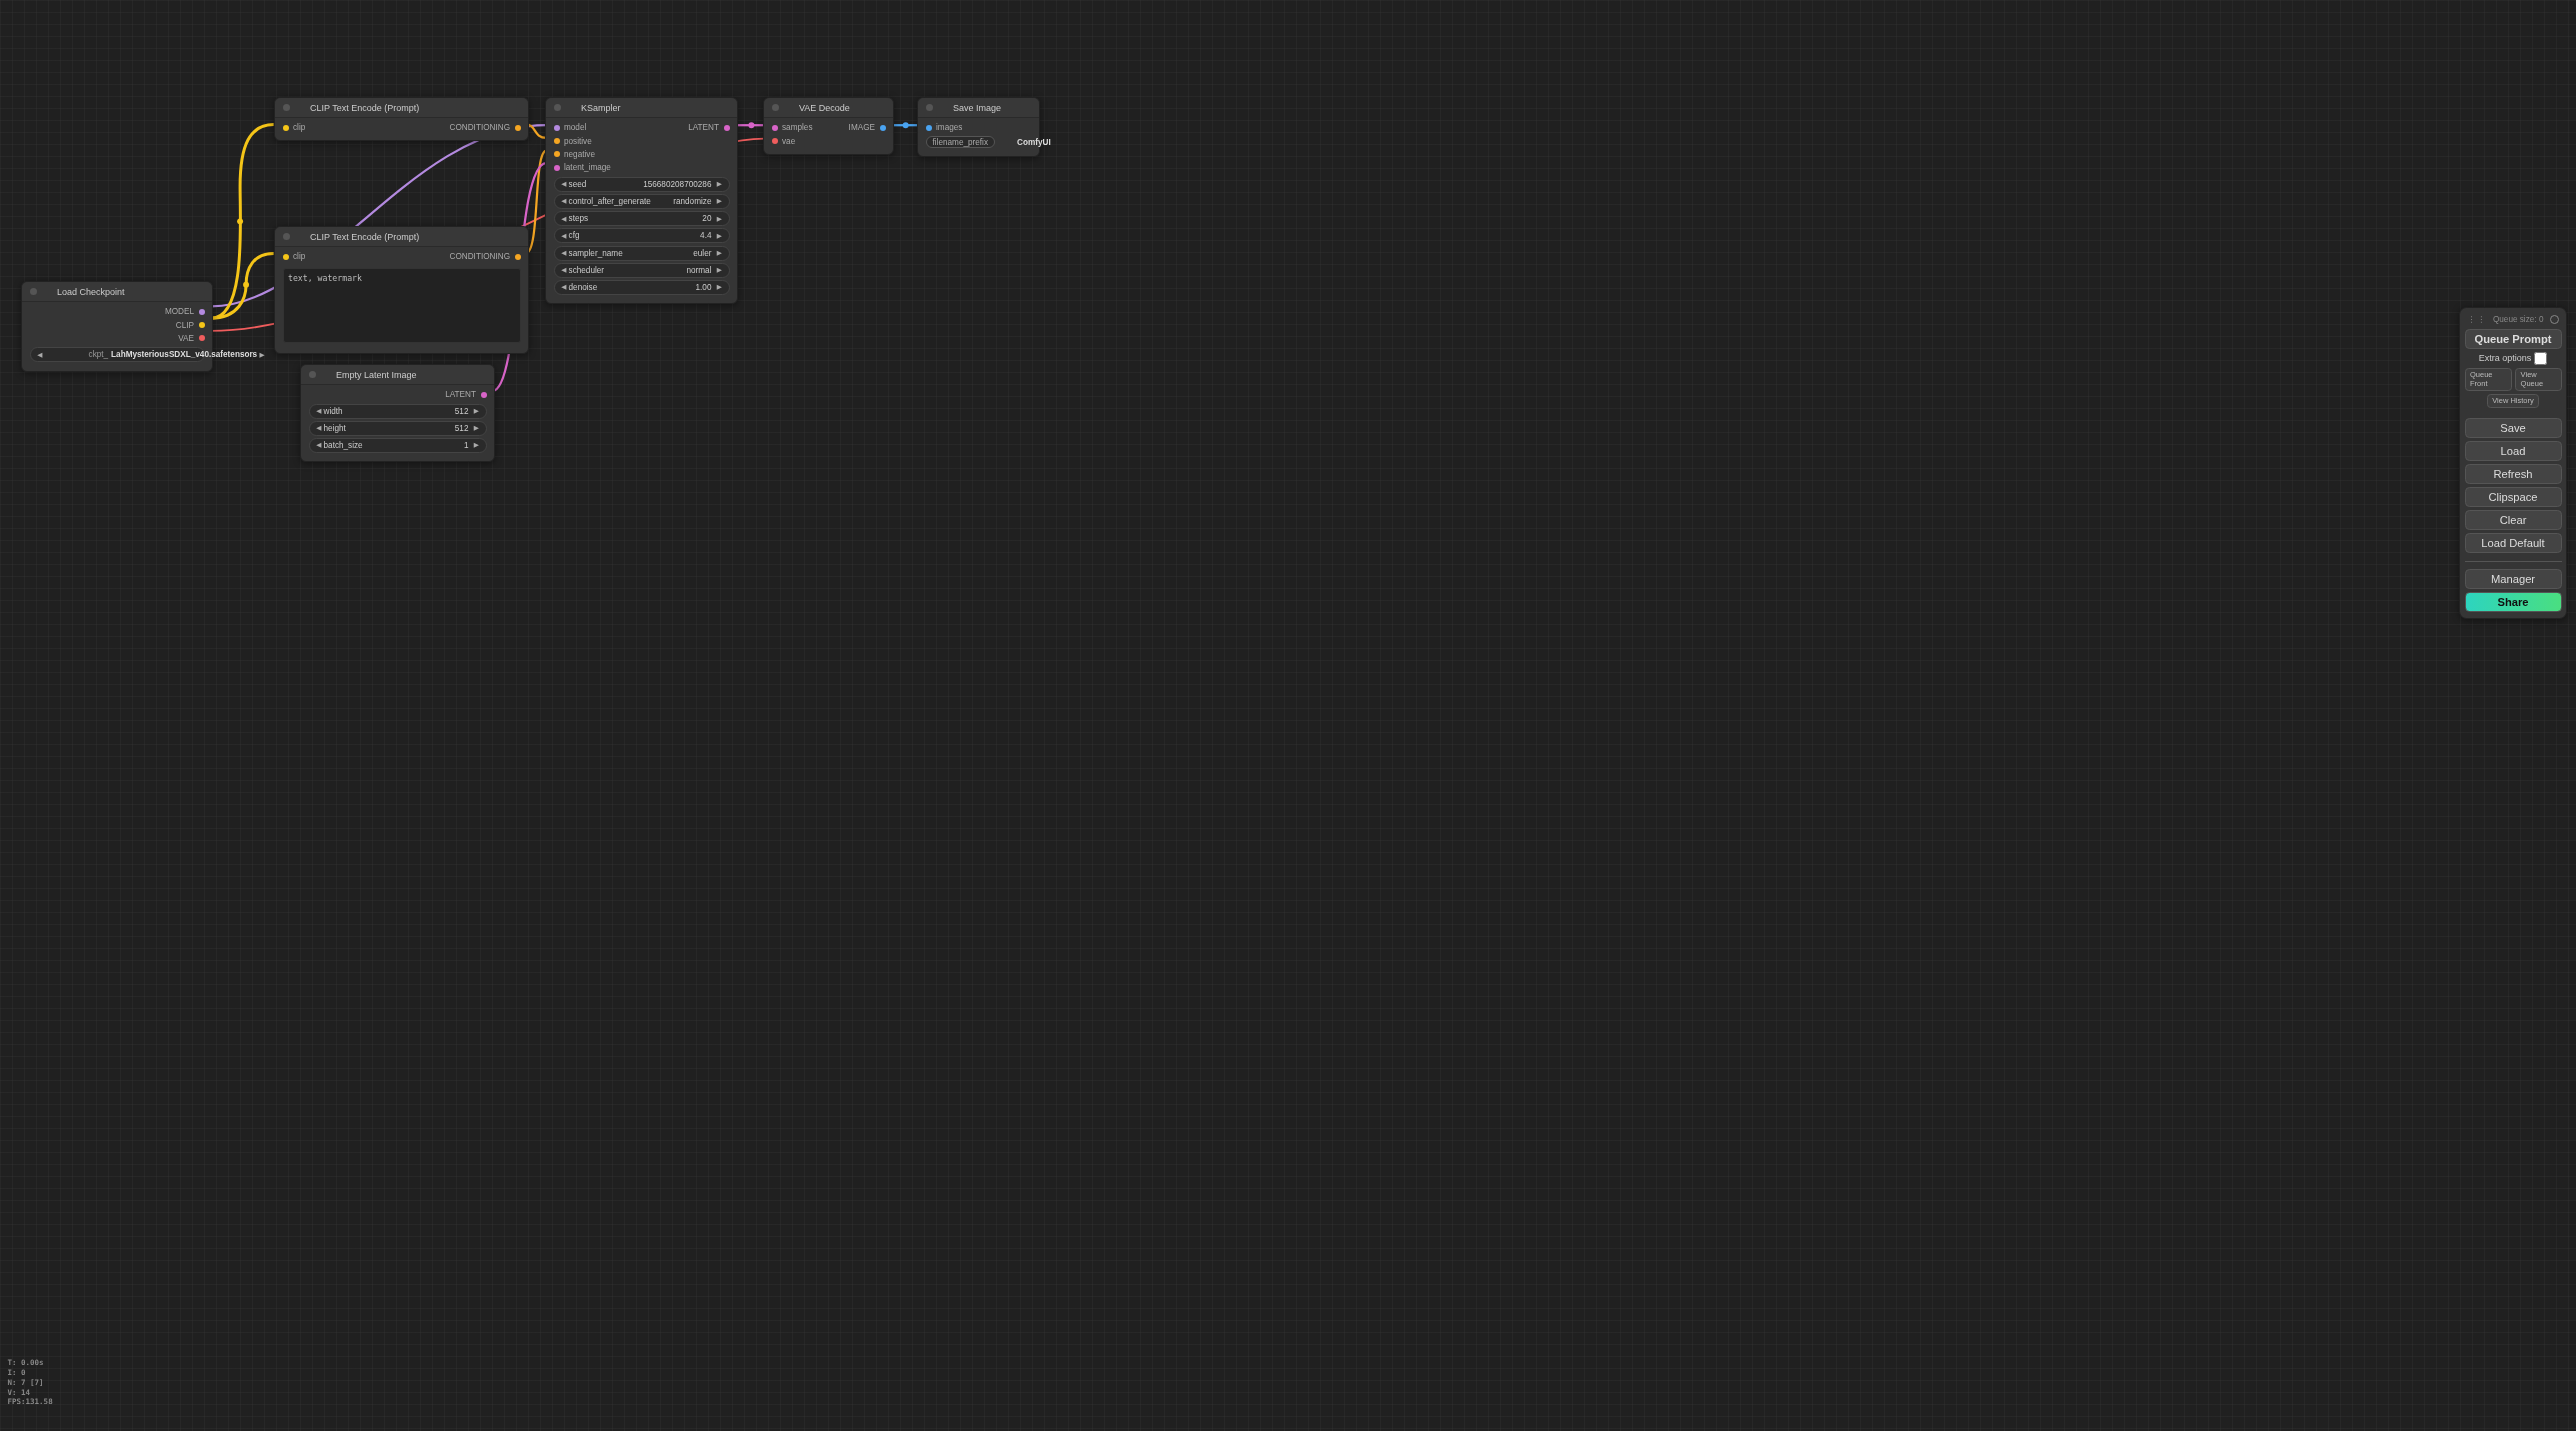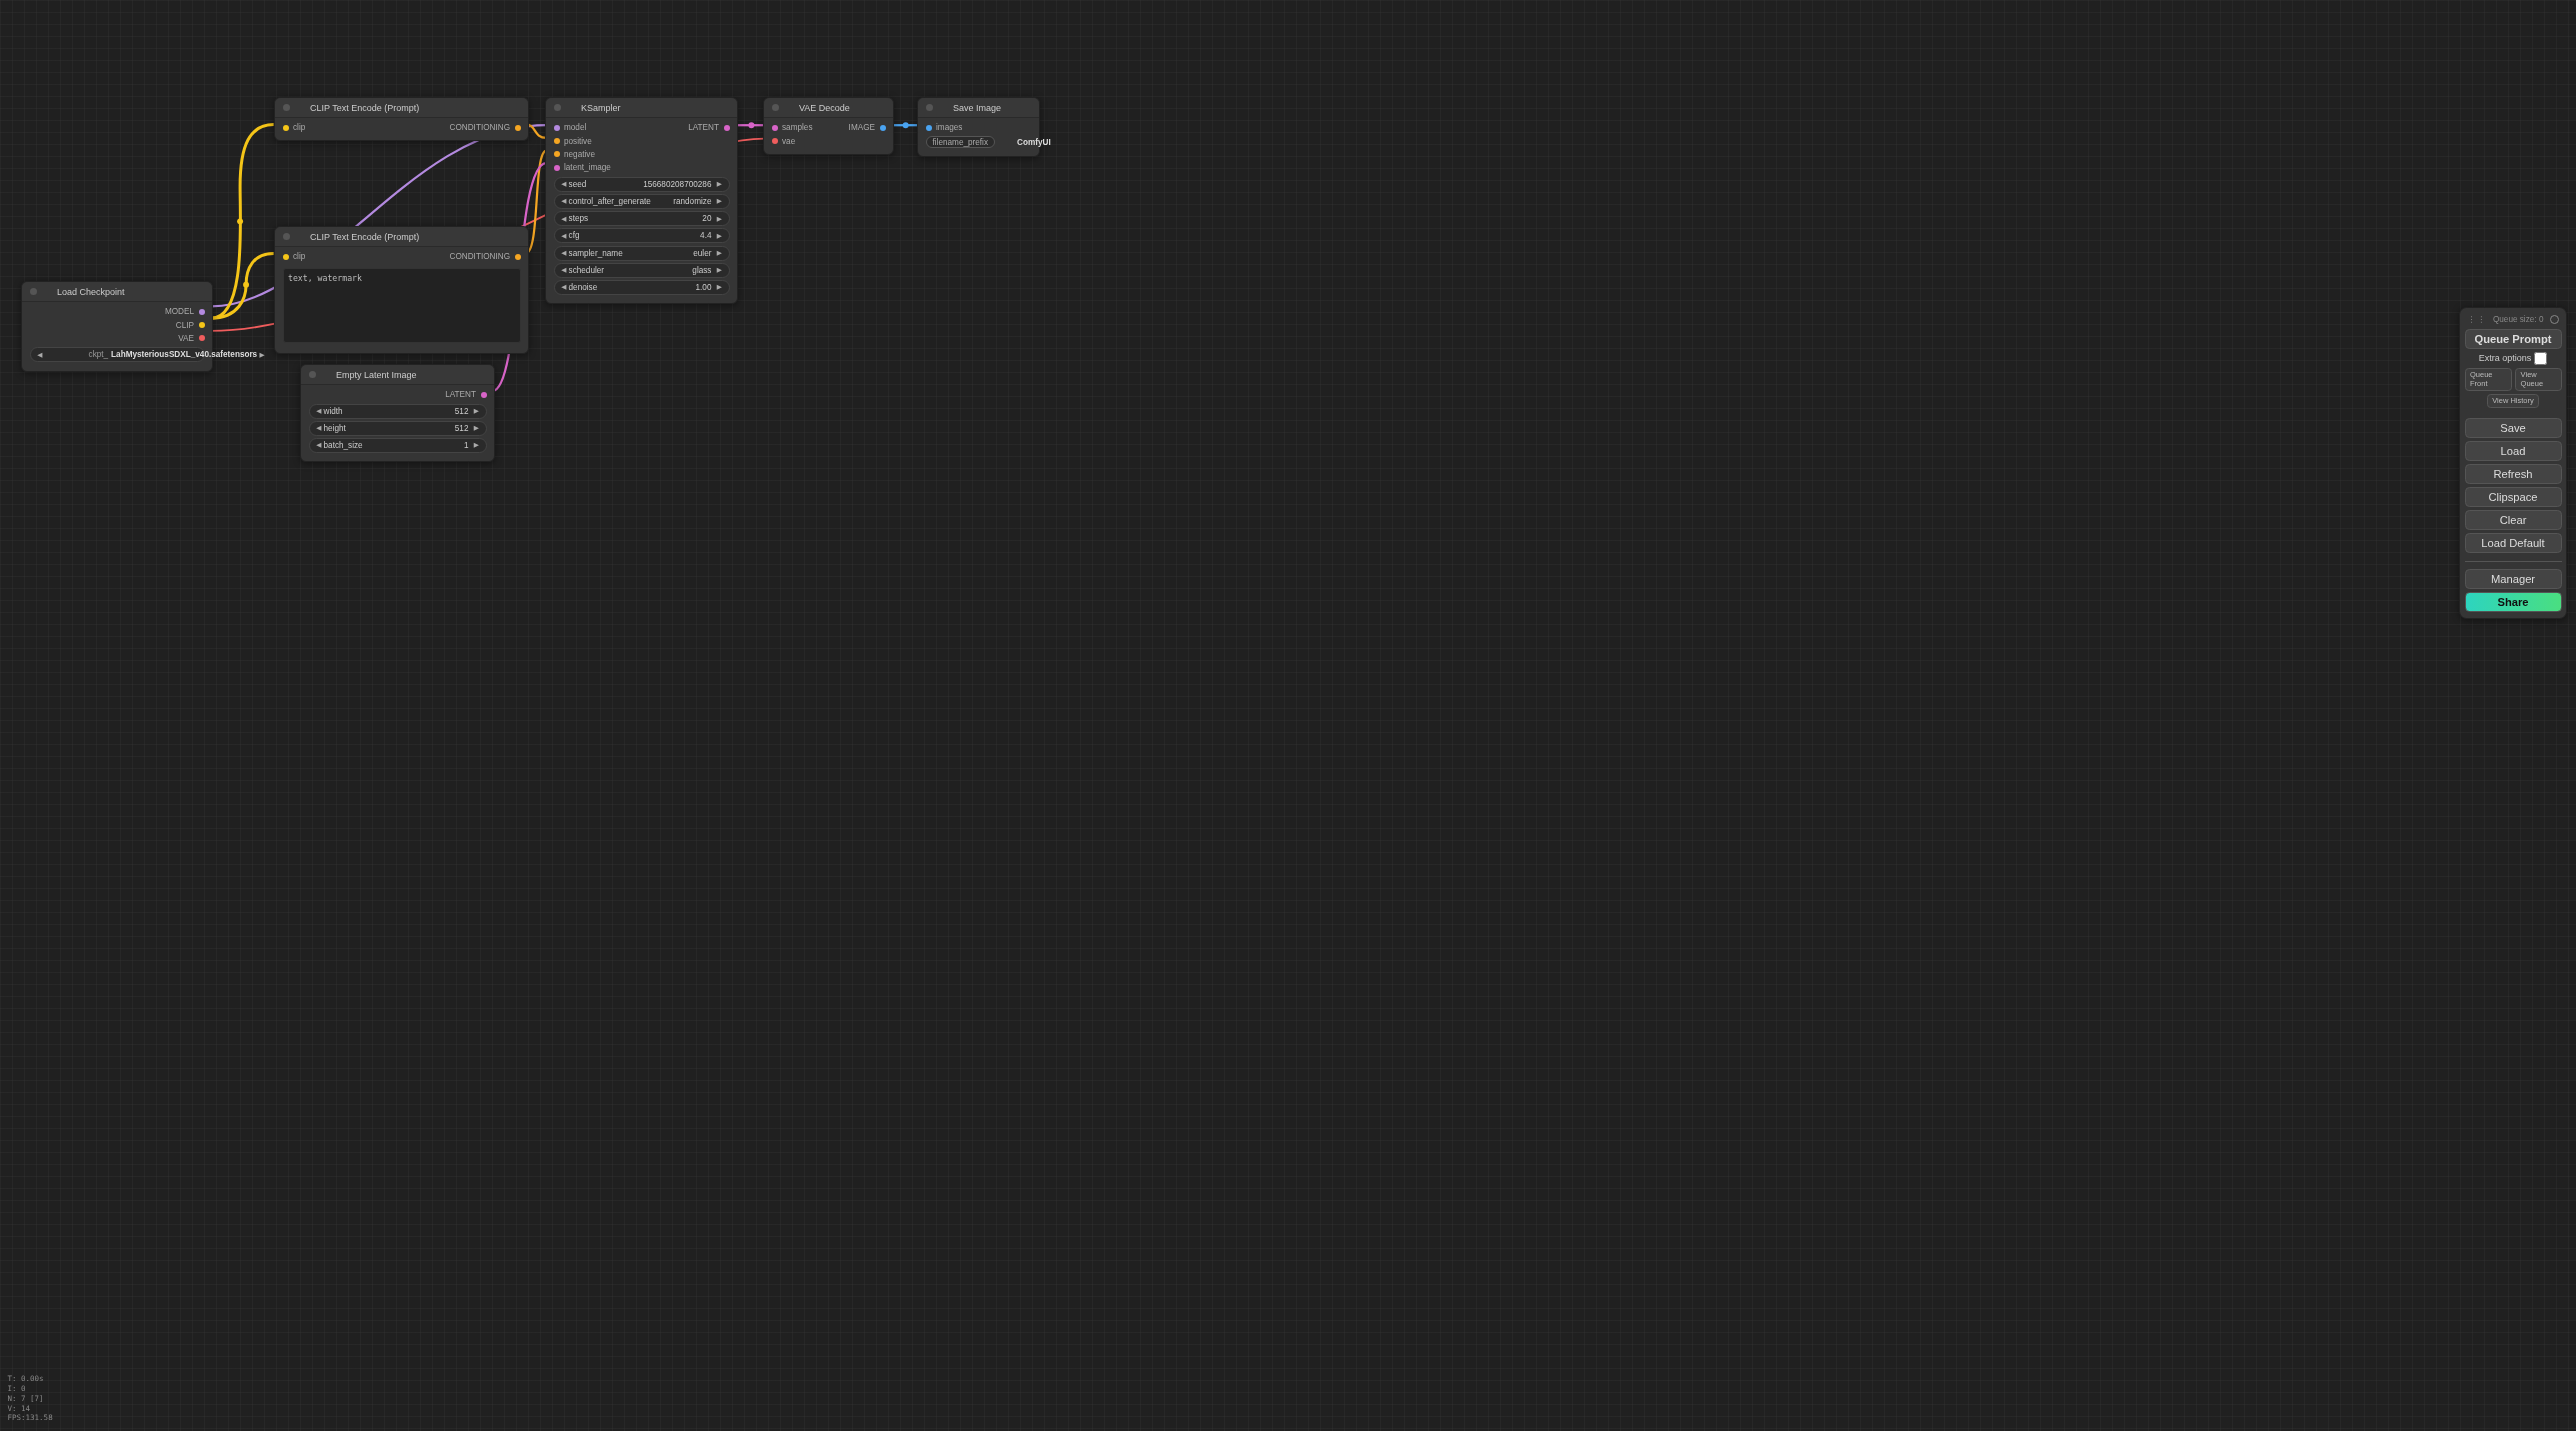--- a/index.html
+++ b/index.html
@@ -176,26 +176,27 @@
     border: 0.7px solid #888;
     border-radius: 50%;
     display:inline-block;
     position: relative;
   }
 
   
   .stats {
     position: absolute;
     left: 7.5px;
-    bottom: 8px;
+    bottom: 24px;
     font-family: monospace;
     font-size: 7.5px;
     color: #888;
     line-height: 1.3;
     white-space: pre;
+    font-weight: bold;
   }
 
   
   .c-model{background:#b48ae0;}
   .c-clip{background:#f5c518;}
   .c-vae{background:#f05d5d;}
   .c-cond{background:#f5a623;}
   .c-latent{background:#d864c8;}
   .c-image{background:#4aa3f0;}
 
@@ -418,21 +419,21 @@
       </div>
     <div class="widget">
         <span class="arrow">◀</span>
         <span class="wlabel">sampler_name</span>
         <span class="wvalue">euler</span>
         <span class="arrow">▶</span>
       </div>
     <div class="widget">
         <span class="arrow">◀</span>
         <span class="wlabel">scheduler</span>
-        <span class="wvalue">glass</span>
+        <span class="wvalue">normal</span>
         <span class="arrow">▶</span>
       </div>
     <div class="widget">
         <span class="arrow">◀</span>
         <span class="wlabel">denoise</span>
         <span class="wvalue">1.00</span>
         <span class="arrow">▶</span>
       </div>
   </div>
 </div>

